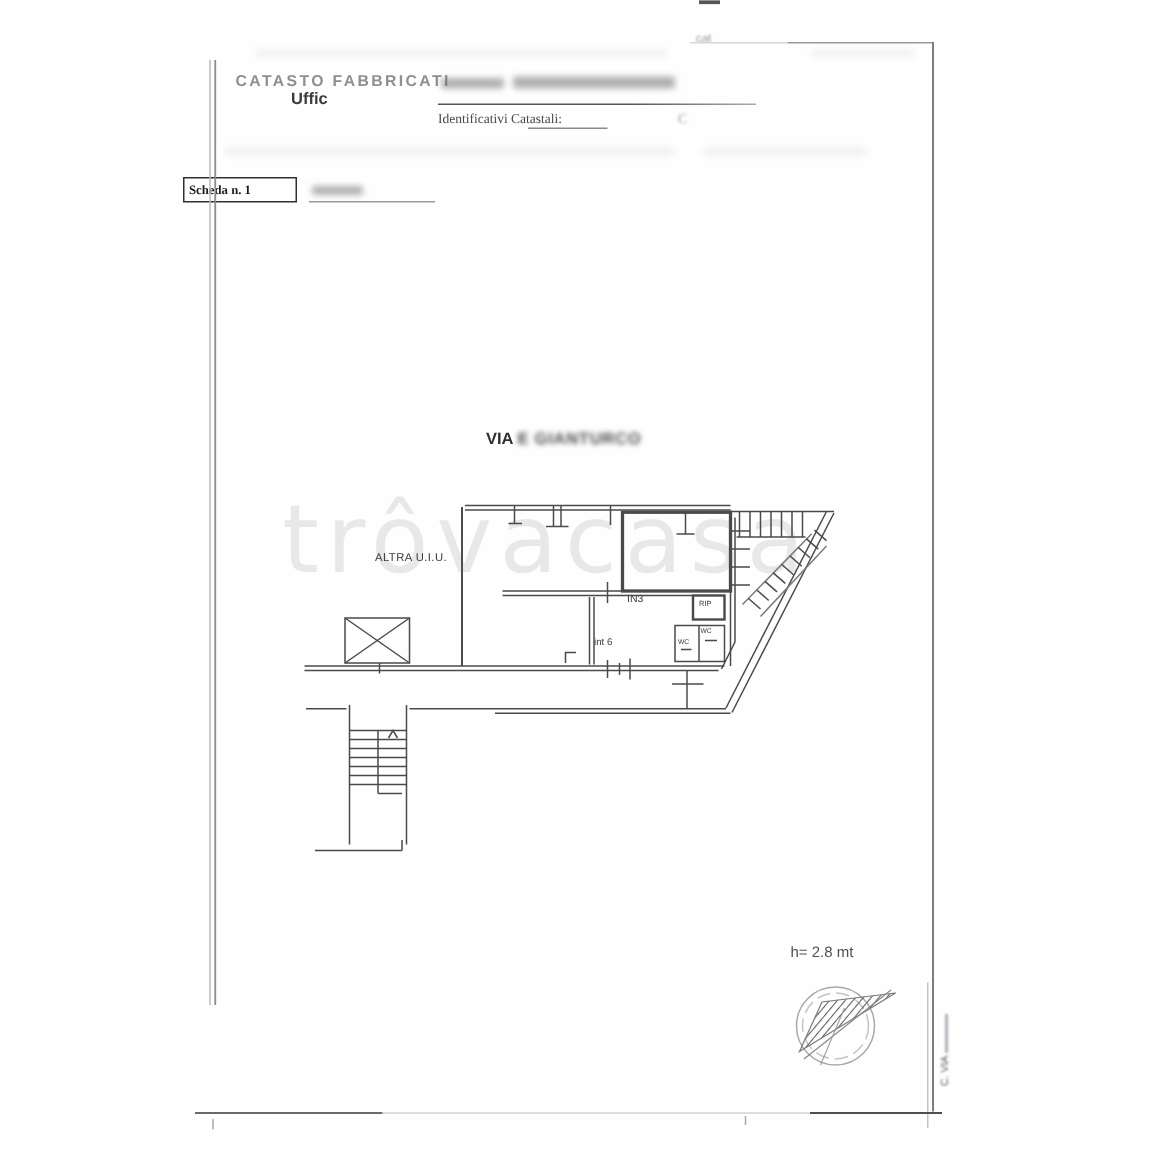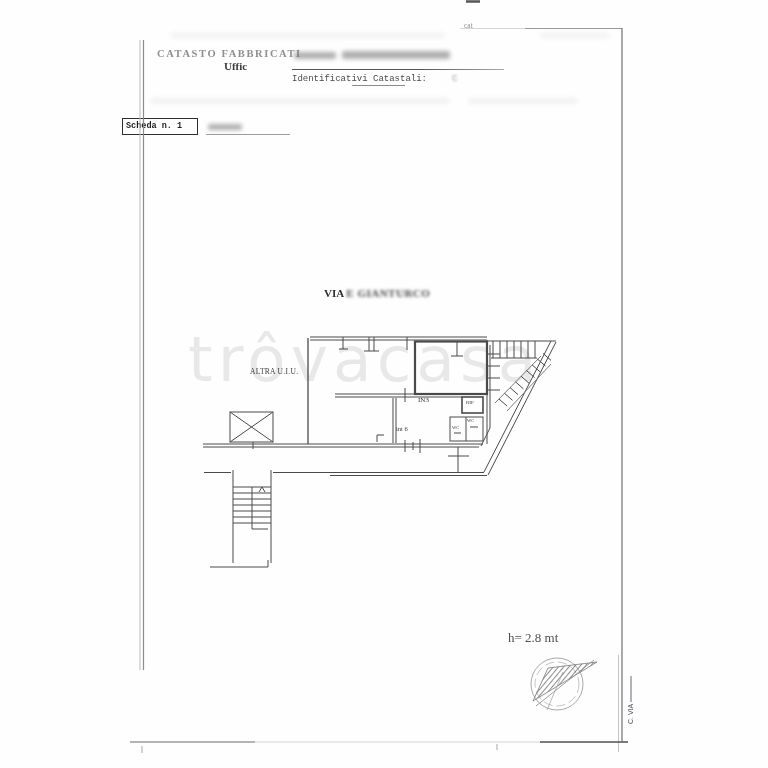--- a/index.html
+++ b/index.html
@@ -1,24 +1,24 @@
 <!DOCTYPE html>
 <html><head>
 <meta charset="utf-8">
 <style>
   html,body{margin:0;padding:0;background:#ffffff;}
   .page{position:relative;width:768px;height:768px;background:#fefefe;overflow:hidden;
         font-family:"Liberation Sans",sans-serif;}
-  .t{position:absolute;white-space:nowrap;color:#3a3a3a;font-family:Liberation Serif, serif;}
-  .mono{font-family:Liberation Mono, monospace;}
+  .t{position:absolute;white-space:nowrap;color:#3a3a3a;}
+  .mono{font-family:Liberation Serif, serif;}
 
   
   .registry{left:157px;top:48px;font-size:10.5px;font-weight:600;letter-spacing:1.6px;
             color:#8f8f8f;filter:blur(0.5px);}
-  .office{left:180px;top:60px;font-size:11px;font-weight:700;color:#3c3c3c;filter:blur(0.35px);padding-left:44px;}
+  .office{left:150px;top:60px;font-size:11px;font-weight:700;color:#3c3c3c;filter:blur(0.35px);padding-left:44px;}
   .ident{left:292px;top:74px;font-size:9px;color:#4a4a4a;filter:blur(0.3px);}
   .identval{left:452px;top:74px;font-size:9px;color:#9a9a9a;filter:blur(1px);}
   .cornernote{left:464px;top:21px;font-size:7.5px;color:#8f8f8f;filter:blur(0.6px);}
 
   .redact{position:absolute;background:#6f6f6f;opacity:.55;filter:blur(2.2px);border-radius:2px;}
   .rule{position:absolute;height:1px;background:#5a5a5a;}
   .rule.fade{background:linear-gradient(to right,#555 60%,#aaa 100%);}
 
   .scheda-box{position:absolute;left:122px;top:118px;width:76px;height:17px;
               border:1.3px solid #2e2e2e;box-sizing:border-box;}
@@ -27,21 +27,21 @@
 
   
   .street{left:324px;top:287px;font-size:11px;font-weight:600;color:#2f2f2f;}
   .street .red{font-weight:700;color:#4a4a4a;filter:blur(1.6px);letter-spacing:.5px;}
   .altra{left:250px;top:367px;font-size:7.5px;letter-spacing:.3px;filter:blur(.2px);}
   .in3{left:418px;top:396px;font-size:7px;}
   .rip{left:466px;top:400px;font-size:5px;}
   .wcr{left:467px;top:418px;font-size:4.5px;}
   .wcl{left:452px;top:425px;font-size:4.5px;}
   .int6{left:396px;top:425px;font-size:6.5px;}
-  .hnote{left:508px;top:630px;font-size:13px;color:#4f4f4f;filter:blur(.3px);}
+  .hnote{left:527px;top:630px;font-size:10px;color:#4f4f4f;filter:blur(.3px);}
 
   
   .watermark{left:188px;top:328px;font-size:63px;letter-spacing:5px;line-height:1;
              color:rgba(0,0,0,0.085);font-family:"DejaVu Sans",sans-serif;}
 
   
   .sidenote{position:absolute;left:626px;top:646px;height:78px;
             writing-mode:vertical-rl;transform:rotate(180deg);
             font-size:7px;color:#4c5560;filter:blur(.7px);line-height:9px;}
   .sidenote .bar{display:inline-block;width:2px;height:26px;background:#667;opacity:.5;margin-top:2px;}

